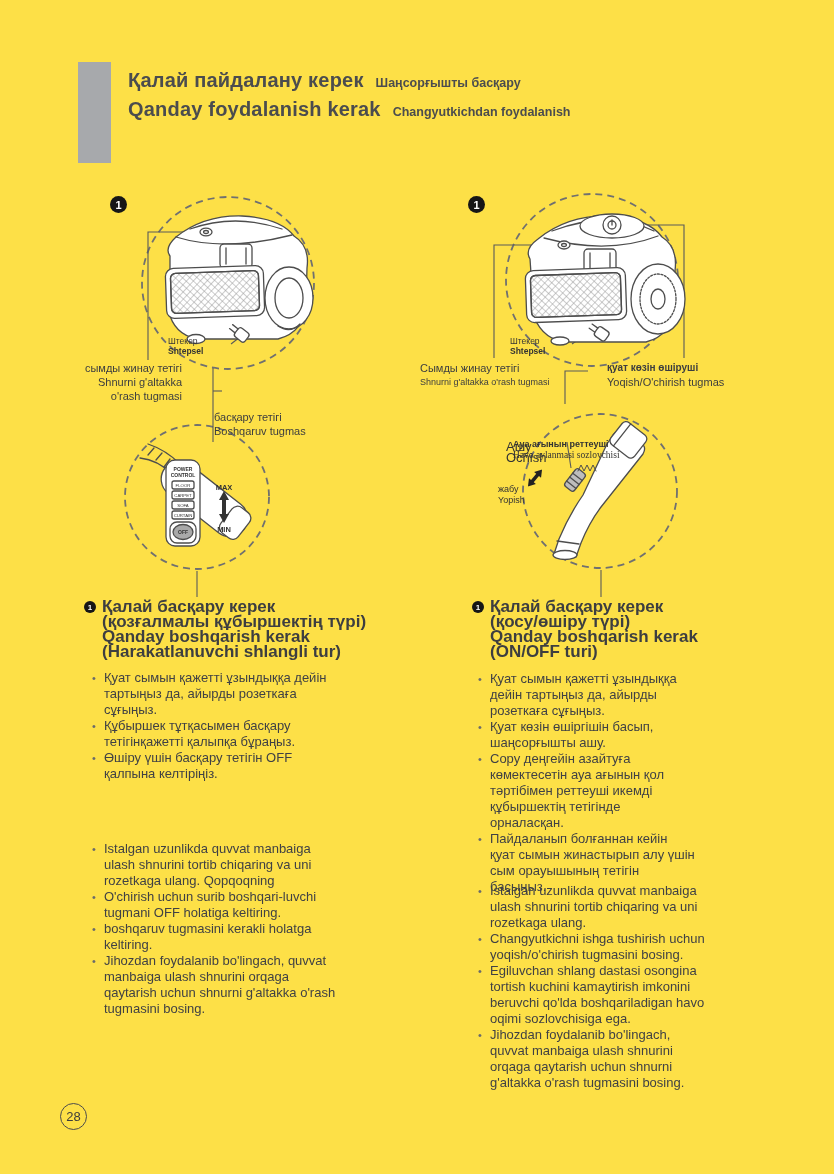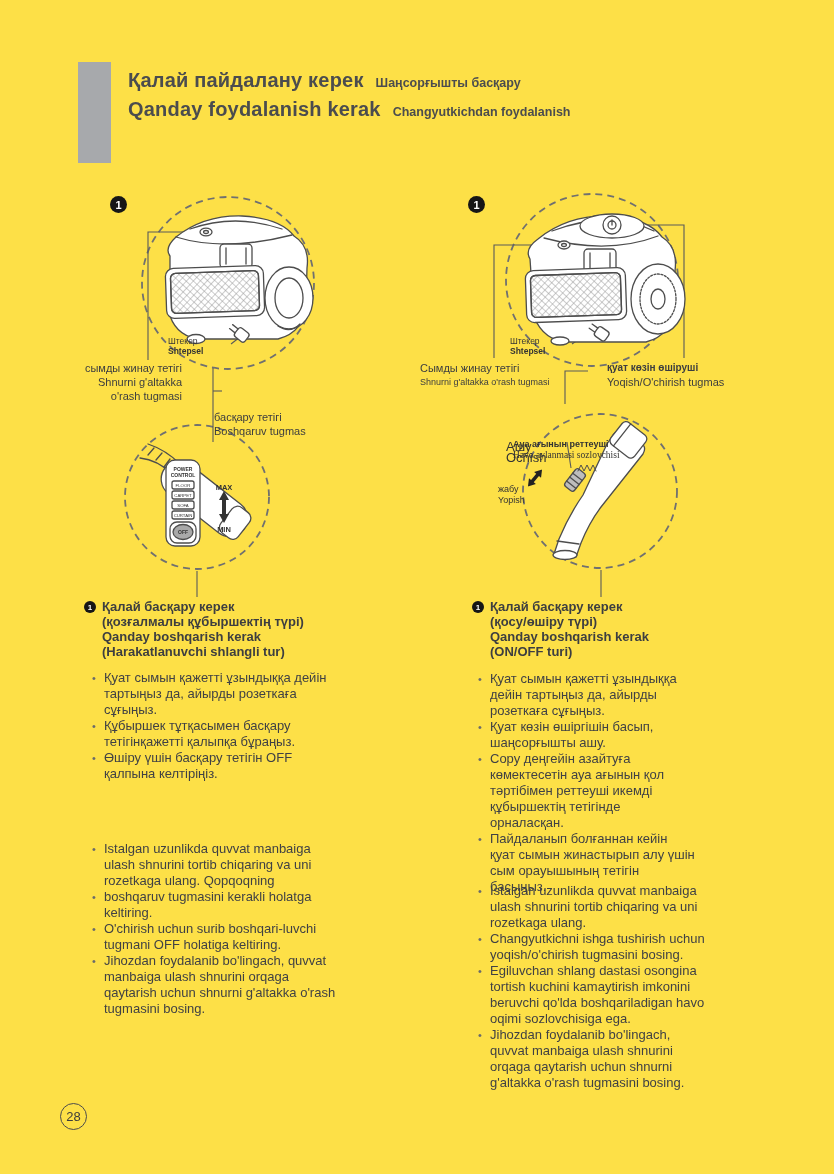--- a/index.html
+++ b/index.html
@@ -24,21 +24,21 @@
   
   svg.overlay{left:0;top:0;width:834px;height:1174px;pointer-events:none;}
   svg .dash{fill:none;stroke:#707070;stroke-width:1.8;stroke-dasharray:7 5;}
   svg .ln{fill:none;stroke:#5a5a5a;stroke-width:1.1;}
   
   svg.art{position:absolute;overflow:visible;}
   svg.art .s{fill:none;stroke:#4d4d4d;stroke-width:1.3;stroke-linejoin:round;stroke-linecap:round;}
   svg.art text{font-family:"Liberation Sans","DejaVu Sans",sans-serif;fill:#333;}
   
   .sect{display:flex;gap:6px;}
-  .sect .lines{font-size:13px;font-weight:bold;line-height:14.9px;color:#3d3e40;}
+  .sect .lines{font-size:17px;font-weight:bold;line-height:14.9px;color:#3d3e40;}
   
   .blist{font-size:13px;line-height:16px;color:#404144;}
   .bullet{position:relative;padding-left:13px;}
   .bullet::before{content:"\2022";position:absolute;left:1px;top:0;color:#6a6a6a;font-size:11px;}
   
   .pagenum{left:48px;top:1103px;width:25px;height:25px;border:1.4px solid #4c4c4c;border-radius:50%;
            display:flex;align-items:center;justify-content:center;font-size:13px;color:#3c3c3c;margin-left:12px;}
   .arrowrot{transform:rotate(40deg);}
 </style>
 </head>
@@ -262,22 +262,22 @@
   </div>
 
   <div class="abs blist" style="left:91px;top:670px;width:236px;">
     <div class="bullet">Қуат сымын қажетті ұзындыққа дейін тартыңыз да, айырды розеткаға сұғыңыз.</div>
     <div class="bullet">Құбыршек тұтқасымен басқару тетігінқажетті қалыпқа бұраңыз.</div>
     <div class="bullet">Өшіру үшін басқару тетігін OFF қалпына келтіріңіз.</div>
   </div>
 
   <div class="abs blist" style="left:91px;top:841px;width:250px;">
     <div class="bullet">Istalgan uzunlikda quvvat manbaiga ulash shnurini tortib chiqaring va uni rozetkaga ulang. Qopqoqning</div>
+    <div class="bullet">O'chirish uchun surib boshqari-luvchi tugmani OFF holatiga keltiring.</div>
     <div class="bullet">boshqaruv tugmasini kerakli holatga keltiring.</div>
-    <div class="bullet">O'chirish uchun surib boshqari-luvchi tugmani OFF holatiga keltiring.</div>
     <div class="bullet">Jihozdan foydalanib bo'lingach, quvvat manbaiga ulash shnurini orqaga qaytarish uchun shnurni g'altakka o'rash tugmasini bosing.</div>
   </div>
 
   <div class="abs blist" style="left:477px;top:671px;width:218px;">
     <div class="bullet">Қуат сымын қажетті ұзындыққа дейін тартыңыз да, айырды розеткаға сұғыңыз.</div>
     <div class="bullet">Қуат көзін өшіргішін басып, шаңсорғышты ашу.</div>
     <div class="bullet">Сору деңгейін азайтуға көмектесетін ауа ағынын қол тәртібімен реттеуші икемді құбыршектің тетігінде орналасқан.</div>
     <div class="bullet">Пайдаланып болғаннан кейін қуат сымын жинастырып алу үшін сым орауышының тетігін басыңыз.</div>
   </div>
 

